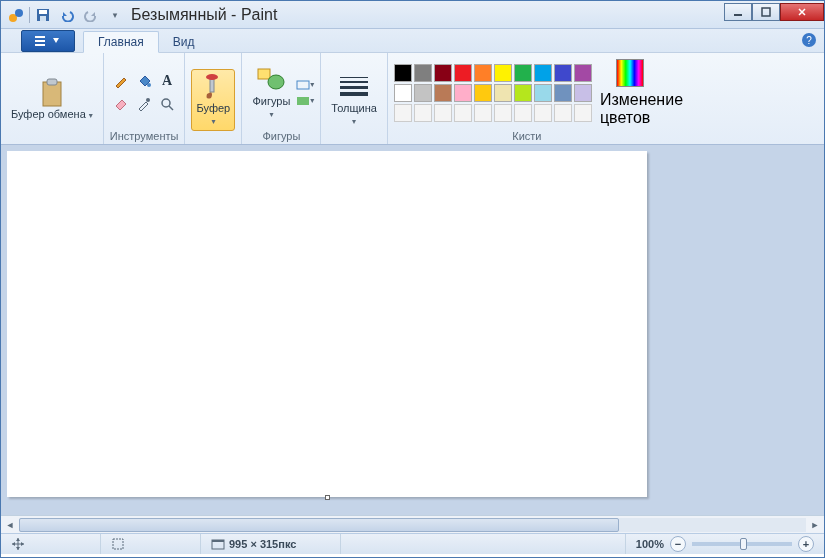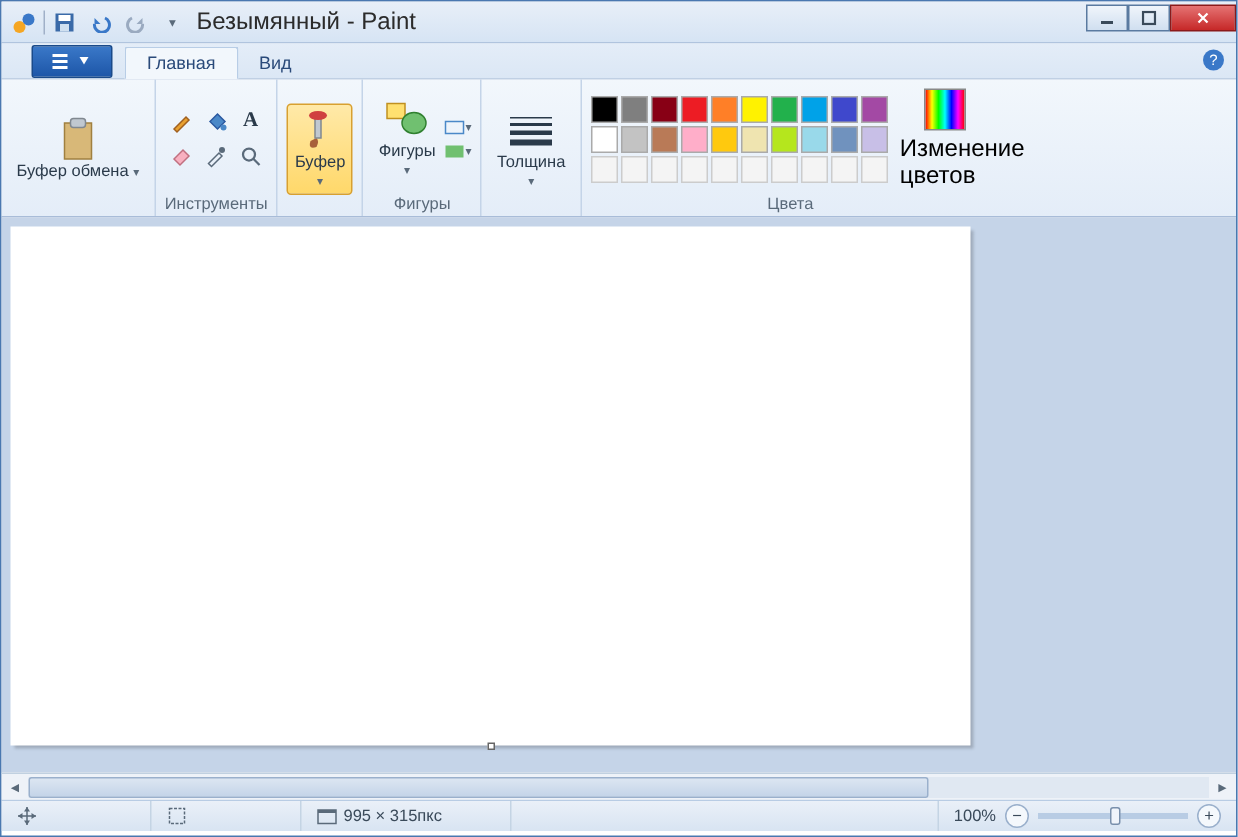--- a/index.html
+++ b/index.html
@@ -41,21 +41,21 @@
 .pcell.empty { background: #f4f4f4; border: 1px solid #ccc; }
 .editcolors { display: flex; flex-direction: column; align-items: center; cursor: pointer; }
 .rainbow { width: 28px; height: 28px; background: linear-gradient(90deg,#f00,#ff0,#0f0,#0ff,#00f,#f0f,#f00); border: 1px solid #888; }
 .canvas-area { background: #c5d4e8; position: relative; height: 370px; overflow: hidden; }
 .canvas { position: absolute; left: 6px; top: 6px; width: 640px; height: 346px; background: #fff; box-shadow: 2px 2px 2px rgba(0,0,0,.2); }
 .canvas-handle { position: absolute; width: 5px; height: 5px; background: #fff; border: 1px solid #666; }
 .scroll-h { height: 18px; background: #eef2f8; border-top: 1px solid #c0d0e0; position: relative; }
 .scroll-track { position: absolute; left: 18px; right: 18px; top: 2px; height: 14px; background: #e0e8f2; }
 .scroll-thumb { position: absolute; left: 18px; width: 600px; top: 2px; height: 14px; background: linear-gradient(#dce6f2,#c4d4e8); border: 1px solid #9ab0cc; border-radius: 2px; }
 .scroll-arrow { position: absolute; top: 1px; width: 16px; height: 16px; display: flex; align-items: center; justify-content: center; font-size: 9px; color: #5a6a7a; cursor: pointer; }
-.statusbar { height: 21px; background: linear-gradient(#eaf0f8,#d8e4f2); border-top: 1px solid #b8cce4; display: flex; align-items: center; font-size: 11px; color: #3a4a5a; }
+.statusbar { height: 21px; background: linear-gradient(#eaf0f8,#d8e4f2); border-top: 1px solid #b8cce4; display: flex; align-items: center; font-size: 11px; color: #3a4a5a; font-weight: bold; }
 .status-cell { padding: 0 10px; border-right: 1px solid #c4d4e4; height: 100%; display: flex; align-items: center; gap: 4px; min-width: 100px; }
 .zoom-area { margin-left: auto; display: flex; align-items: center; gap: 6px; padding: 0 10px; }
 .zoom-btn { width: 16px; height: 16px; border: 1px solid #9ab0cc; border-radius: 50%; display: flex; align-items: center; justify-content: center; font-size: 11px; cursor: pointer; background: #f4f8fc; }
 .zoom-slider { width: 100px; height: 4px; background: #b8cce4; position: relative; }
 .zoom-slider .knob { position: absolute; left: 48px; top: -4px; width: 7px; height: 12px; background: #f0f4fa; border: 1px solid #7a90ac; border-radius: 2px; }
 svg { display: block; }
 </style>
 </head>
 <body>
 
@@ -275,21 +275,21 @@
           <div class="pcell empty"></div>
           <div class="pcell empty"></div>
           <div class="pcell empty"></div>
           <div class="pcell empty"></div>
         </div>
       <div class="editcolors">
         <div class="rainbow"></div>
         <div class="lbl" style="margin-top:4px;max-width:60px">Изменение цветов</div>
       </div>
     </div>
-    <div class="group-label">Цвета</div>
+    <div class="group-label">Кисти</div>
   </div>
 </div>
 
 <div class="canvas-area">
   <div class="canvas"></div>
   <div class="canvas-handle" style="left:324px;top:350px"></div>
 </div>
 
 <div class="scroll-h">
   <div class="scroll-arrow" style="left:1px">◄</div>

